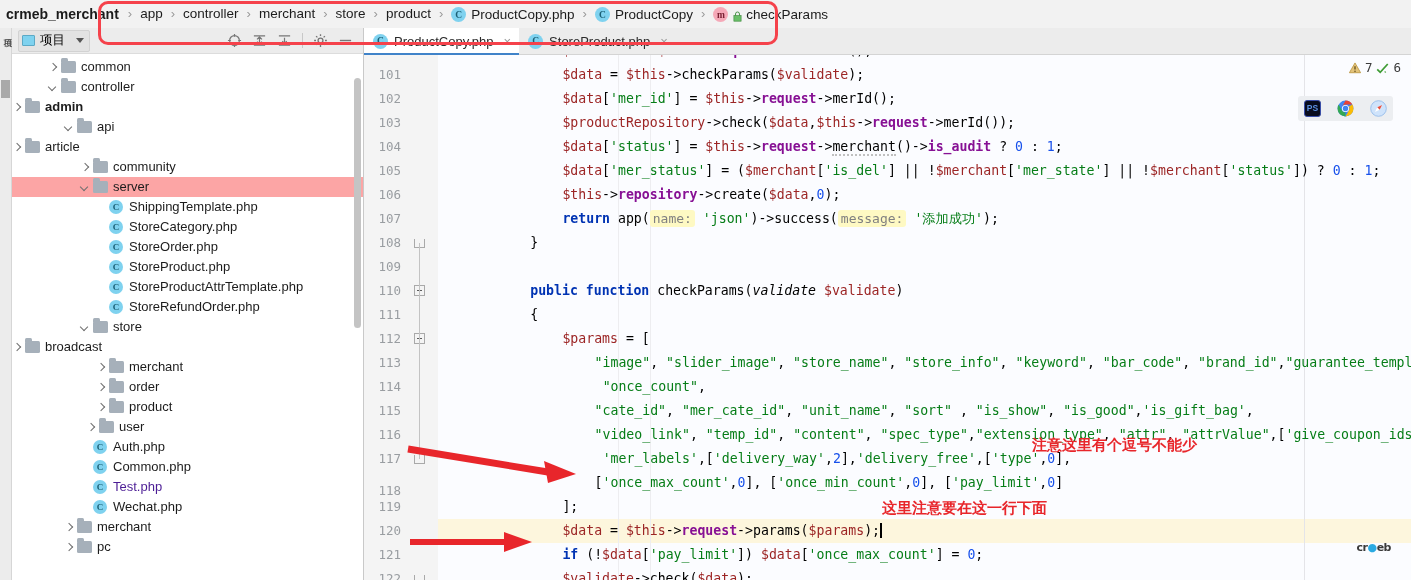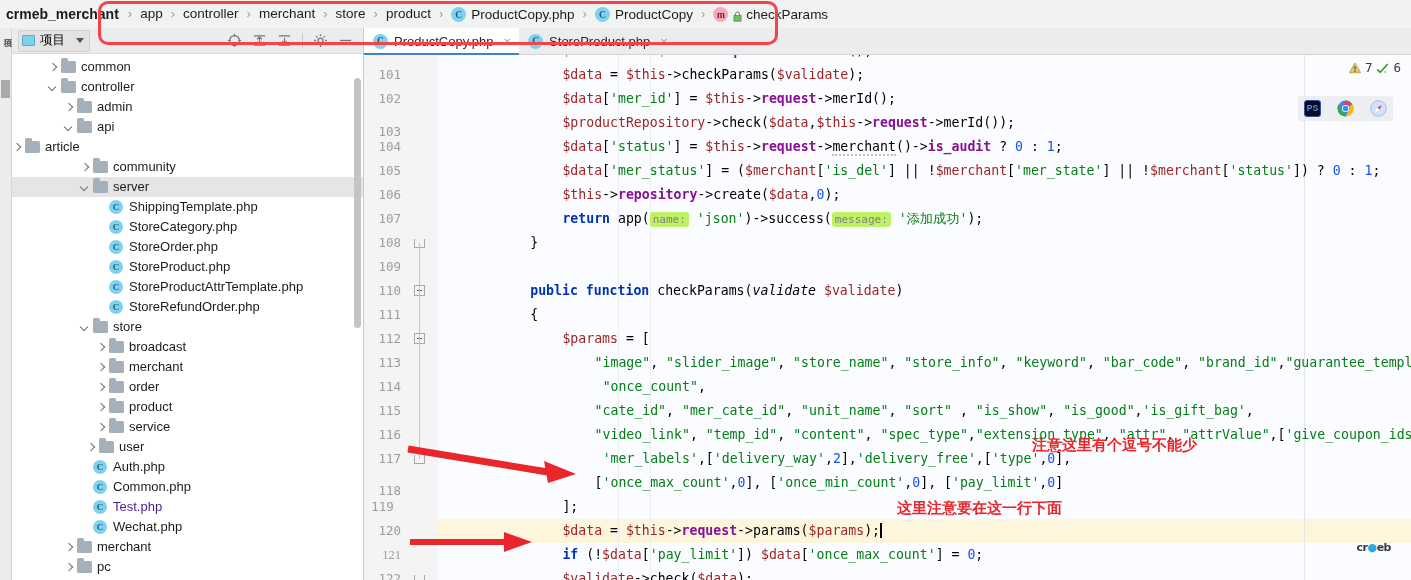--- a/index.html
+++ b/index.html
@@ -102,21 +102,21 @@
   .hdr-divider { width: 1px; height: 15px; background: #c8c8c8; }
 
   .tree {
     position: relative; height: 526px; overflow: hidden;
     padding-top: 3px; background: #fff;
   }
   .trow {
     position: relative; height: 20px; display: flex; align-items: center;
     font-size: 13px; color: #1c1c1c; white-space: nowrap; cursor: pointer;
   }
-  .trow.sel { background: #e5e5e5; }
+  .trow.sel { background: #fca5a5; }
   .arrow {
     width: 9px; height: 9px; flex: 0 0 9px; position: relative;
   }
   .arrow.right::before {
     content: ''; position: absolute; left: 2px; top: 1px;
     width: 5px; height: 5px;
     border-right: 1.4px solid #6e6e6e; border-top: 1.4px solid #6e6e6e;
     transform: rotate(45deg);
   }
   .arrow.down::before {
@@ -217,22 +217,22 @@
     background: #fdf6dd;
   }
   
   .k  { color: #0033b3; font-weight: bold; }   
   .v  { color: #871094; font-weight: bold; }                       
   .var{ color: #9c2525; }                       
   .s  { color: #067d17; }                       
   .n  { color: #1750eb; }
   .it { font-style: italic; color: #000; }
   .hintp {
-    background: #bef264; color: #808080; border-radius: 3px;
-    padding: 1px 3px; font-size: 11px;
+    background: #fef9c3; color: #808080; border-radius: 3px;
+    padding: 1px 3px; font-size: 13px;
   }
   .squig { border-bottom: 2px dotted #c0c0c0; }
   .caret-bar {
     display: inline-block; width: 1.5px; height: 15px; background: #000;
     vertical-align: -3px; margin-left: 0px;
   }
 
   
   .cn-note {
     position: absolute; color: #e8262b; font-size: 15px; font-weight: bold;
@@ -340,21 +340,21 @@
         <div class="trow" style="padding-left: 36px;">
           <span class="arrow right"></span>
           <span class="folder"></span>
           <span class="tlabel">common</span>
         </div>
         <div class="trow" style="padding-left: 36px;">
           <span class="arrow down"></span>
           <span class="folder"></span>
           <span class="tlabel">controller</span>
         </div>
-        <div class="trow" style="padding-left: 52px;">
+        <div class="trow" style=" font-weight: bold;">
           <span class="arrow right"></span>
           <span class="folder"></span>
           <span class="tlabel">admin</span>
         </div>
         <div class="trow" style="padding-left: 52px;">
           <span class="arrow down"></span>
           <span class="folder"></span>
           <span class="tlabel">api</span>
         </div>
         <div class="trow" style="">
@@ -400,44 +400,39 @@
         <div class="trow" style="padding-left: 84px;">
           <span class="arrow "></span>
           <span class="phpfile">C</span>
           <span class="tlabel">StoreRefundOrder.php</span>
         </div>
         <div class="trow" style="padding-left: 68px;">
           <span class="arrow down"></span>
           <span class="folder"></span>
           <span class="tlabel">store</span>
         </div>
-        <div class="trow" style="padding-left: 84px;">
+        <div class="trow" style="">
           <span class="arrow right"></span>
           <span class="folder"></span>
           <span class="tlabel">broadcast</span>
         </div>
         <div class="trow" style="padding-left: 84px;">
           <span class="arrow right"></span>
           <span class="folder"></span>
           <span class="tlabel">merchant</span>
         </div>
         <div class="trow" style="padding-left: 84px;">
           <span class="arrow right"></span>
           <span class="folder"></span>
           <span class="tlabel">order</span>
         </div>
         <div class="trow" style="padding-left: 84px;">
           <span class="arrow right"></span>
           <span class="folder"></span>
           <span class="tlabel">product</span>
-        </div>
-        <div class="trow" style="padding-left: 84px;">
-          <span class="arrow right"></span>
-          <span class="folder"></span>
-          <span class="tlabel">service</span>
         </div>
         <div class="trow" style="padding-left: 68px; margin-left: 6px;">
           <span class="arrow right"></span>
           <span class="folder"></span>
           <span class="tlabel">user</span>
         </div>
         <div class="trow" style="padding-left: 68px;">
           <span class="arrow "></span>
           <span class="phpfile">C</span>
           <span class="tlabel">Auth.php</span>
@@ -487,43 +482,43 @@
         </div>
       </div>
 
     <div class="codearea">
       <div class="hl-row" id="hlrow" style="top: 464px;"></div>
 
       <div class="gutter" id="gutter">
           <div class="gutter-line" style="top: -16px;">100</div>
           <div class="gutter-line" style="top: 8px;">101</div>
           <div class="gutter-line" style="top: 32px;">102</div>
-          <div class="gutter-line" style="top: 56px; margin-top: 9px;">103</div>
+          <div class="gutter-line" style="top: 56px;">103</div>
           <div class="gutter-line" style="top: 80px;">104</div>
           <div class="gutter-line" style="top: 104px;">105</div>
           <div class="gutter-line" style="top: 128px;">106</div>
           <div class="gutter-line" style="top: 152px;">107</div>
           <div class="gutter-line" style="top: 176px;">108</div>
           <div class="fold end" style="top: 184px;"></div>
           <div class="gutter-line" style="top: 200px;">109</div>
           <div class="gutter-line" style="top: 224px;">110</div>
           <div class="fold minus" style="top: 230px;"></div>
           <div class="gutter-line" style="top: 248px;">111</div>
           <div class="gutter-line" style="top: 272px;">112</div>
           <div class="fold minus" style="top: 278px;"></div>
           <div class="gutter-line" style="top: 296px;">113</div>
           <div class="gutter-line" style="top: 320px;">114</div>
           <div class="gutter-line" style="top: 344px;">115</div>
           <div class="gutter-line" style="top: 368px;">116</div>
           <div class="gutter-line" style="top: 392px;">117</div>
           <div class="fold end" style="top: 400px;"></div>
           <div class="gutter-line" style="top: 416px; margin-top: 8px;">118</div>
-          <div class="gutter-line" style="top: 440px; text-align: center;">119</div>
+          <div class="gutter-line" style="top: 440px;">119</div>
           <div class="gutter-line" style="top: 464px;">120</div>
-          <div class="gutter-line" style="top: 488px; font-family: Liberation Serif, serif;">121</div>
+          <div class="gutter-line" style="top: 488px;">121</div>
           <div class="gutter-line" style="top: 512px;">122</div>
           <div class="fold end" style="top: 520px;"></div>
           <div class="fold-line" style="top: 188px; height: 48px;"></div>
           <div class="fold-line" style="top: 236px; height: 168px;"></div>
           <div class="fold-line" style="top: 284px; height: 120px;"></div>
         </div>
       <div class="lineguide" style="left:254px"></div>
       <div class="lineguide" style="left:286px"></div>
       <div class="rightmargin"></div>
 
@@ -564,20 +559,20 @@
         <path d="M4 6 L150 30" stroke="#e8262b" stroke-width="7" stroke-linecap="butt"></path>
         <path d="M172 31 L140 18 L144 40 Z" fill="#e8262b"></path>
       </svg>
 
       <svg class="arrowsvg" style="left:44px; top:475px; width:130px; height:24px;">
         <path d="M2 12 L104 12" stroke="#e8262b" stroke-width="6" stroke-linecap="butt"></path>
         <path d="M124 12 L96 2 L96 22 Z" fill="#e8262b"></path>
       </svg>
 
       <div class="cn-note" style="left:668px; top:381px;">注意这里有个逗号不能少</div>
-      <div class="cn-note" style="left:518px; top:444px;margin-left:15px;">这里注意要在这一行下面</div>
+      <div class="cn-note" style="left:518px; top:444px;">这里注意要在这一行下面</div>
 
       <div class="watermark">
         <span>cr</span><span class="dot">●</span><span>eb</span>
       </div>
     </div>
   </div>
 </div>
 
 </body></html>

